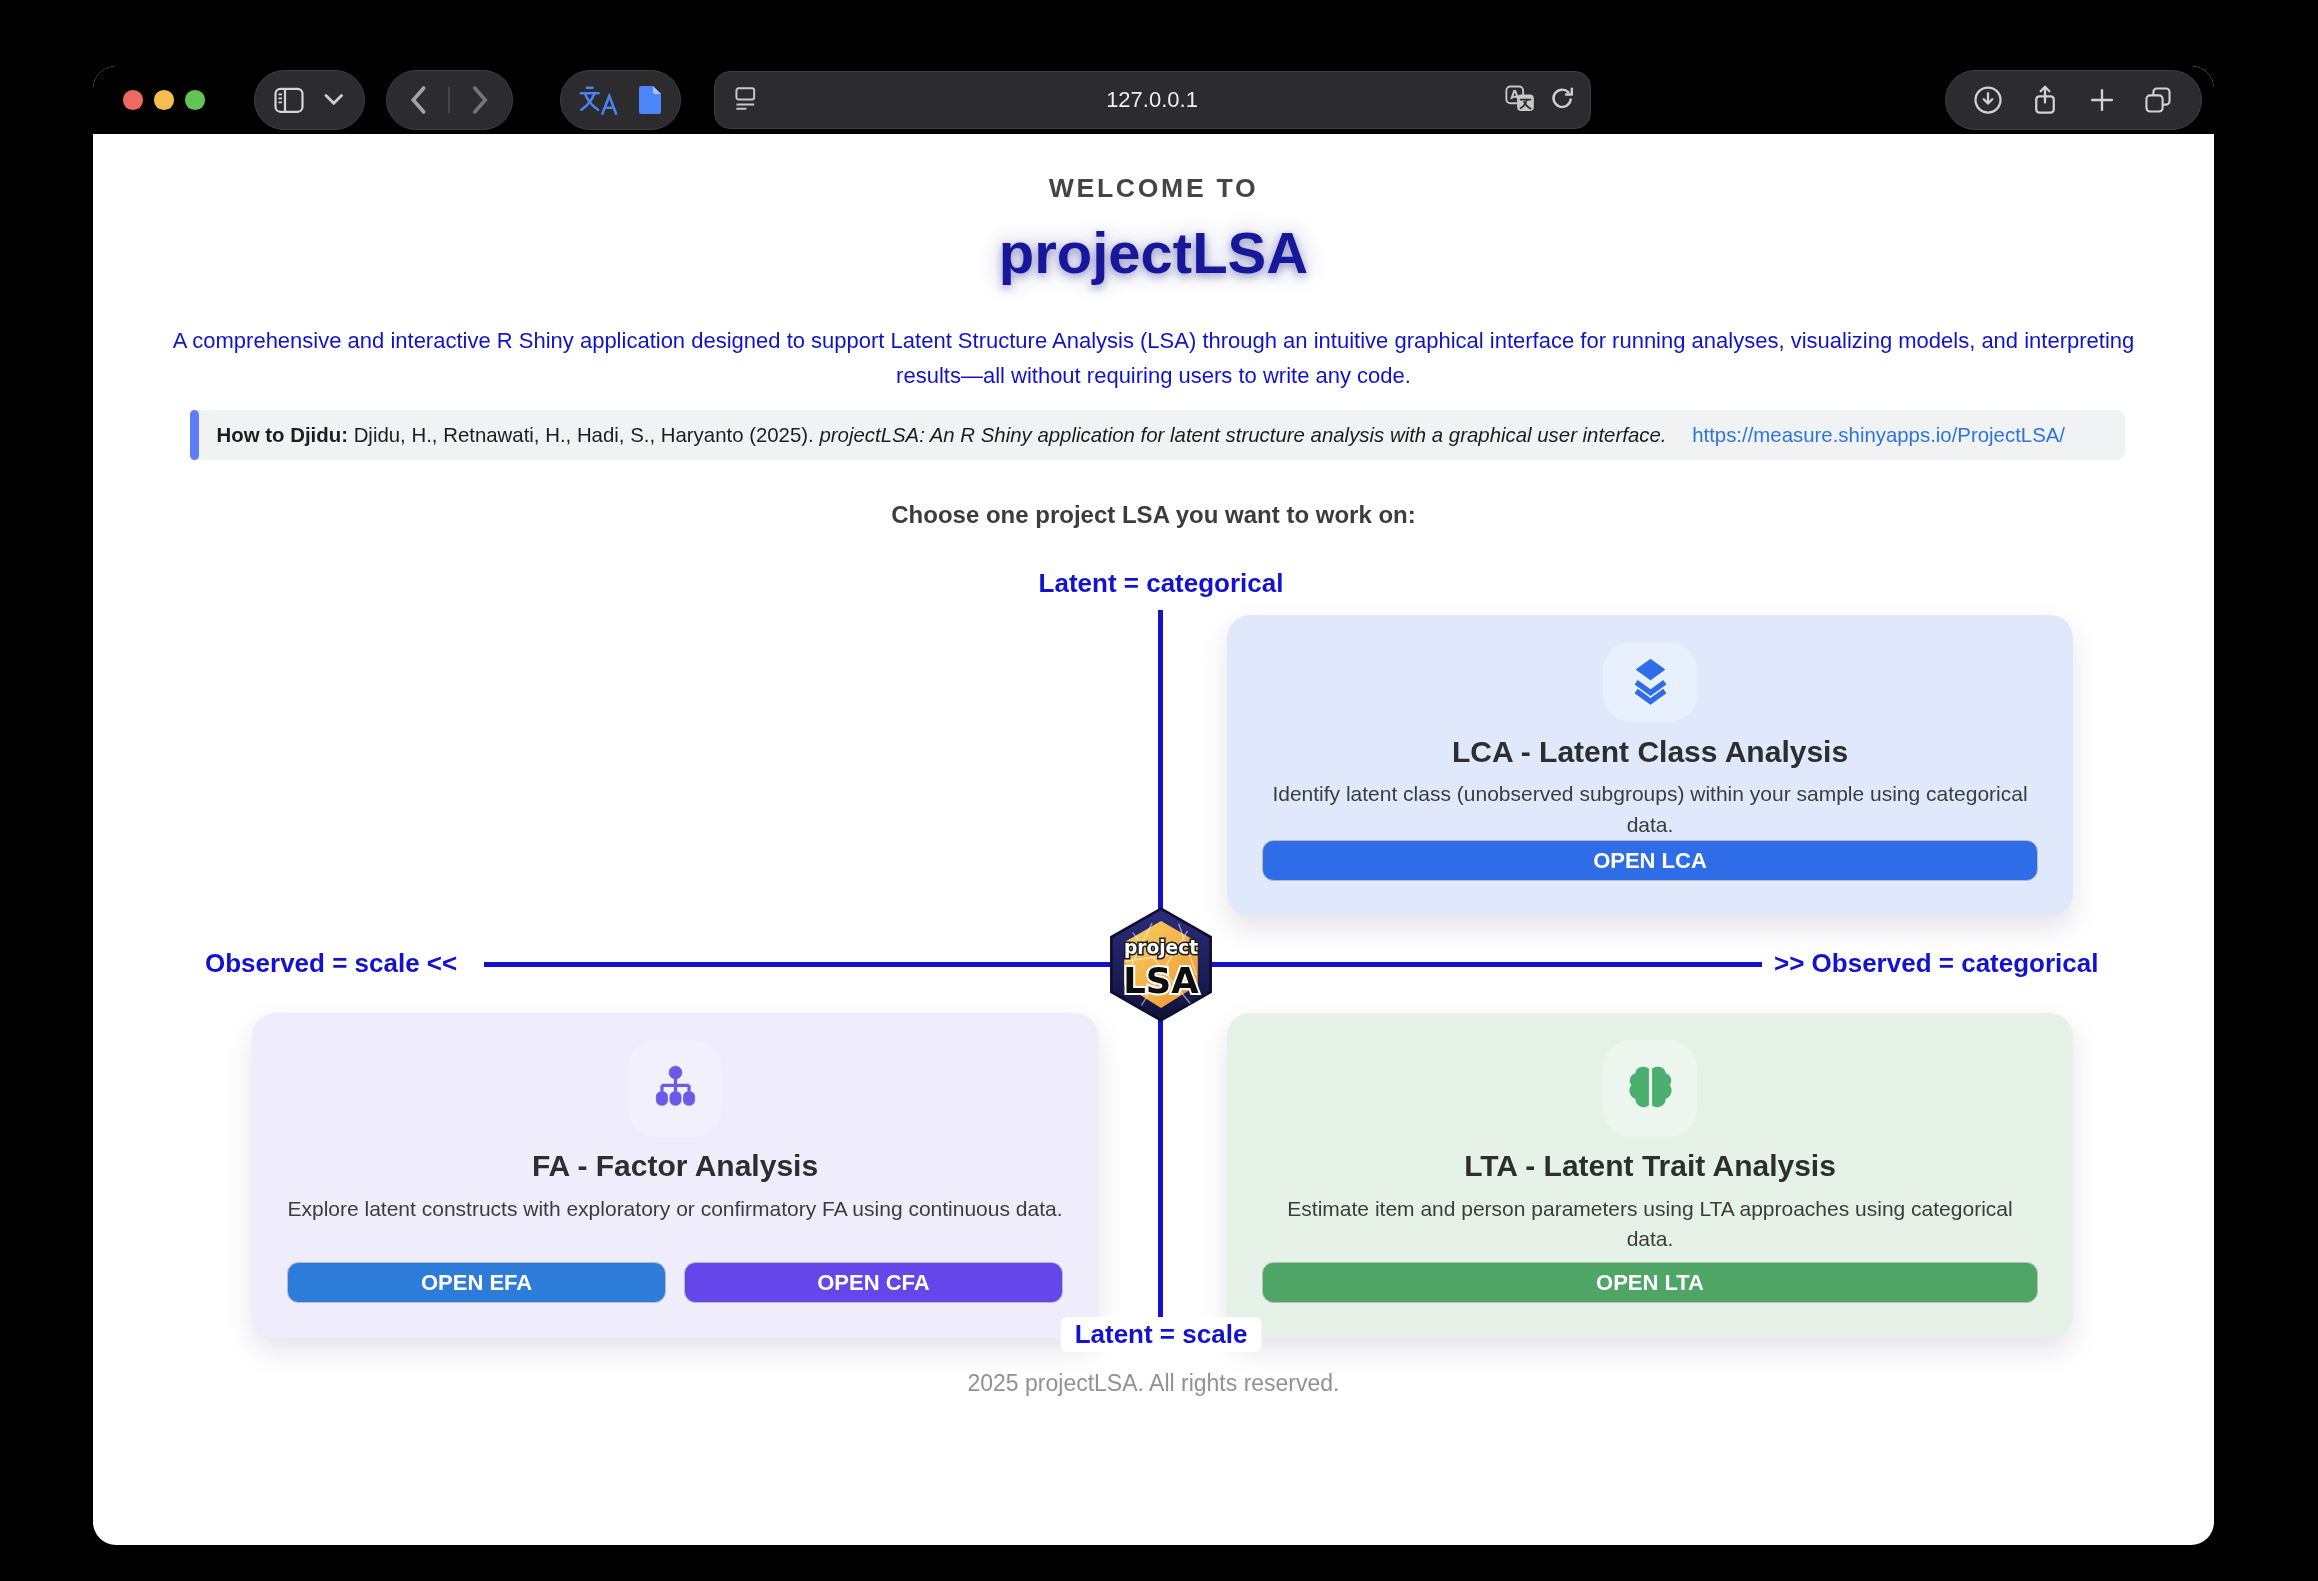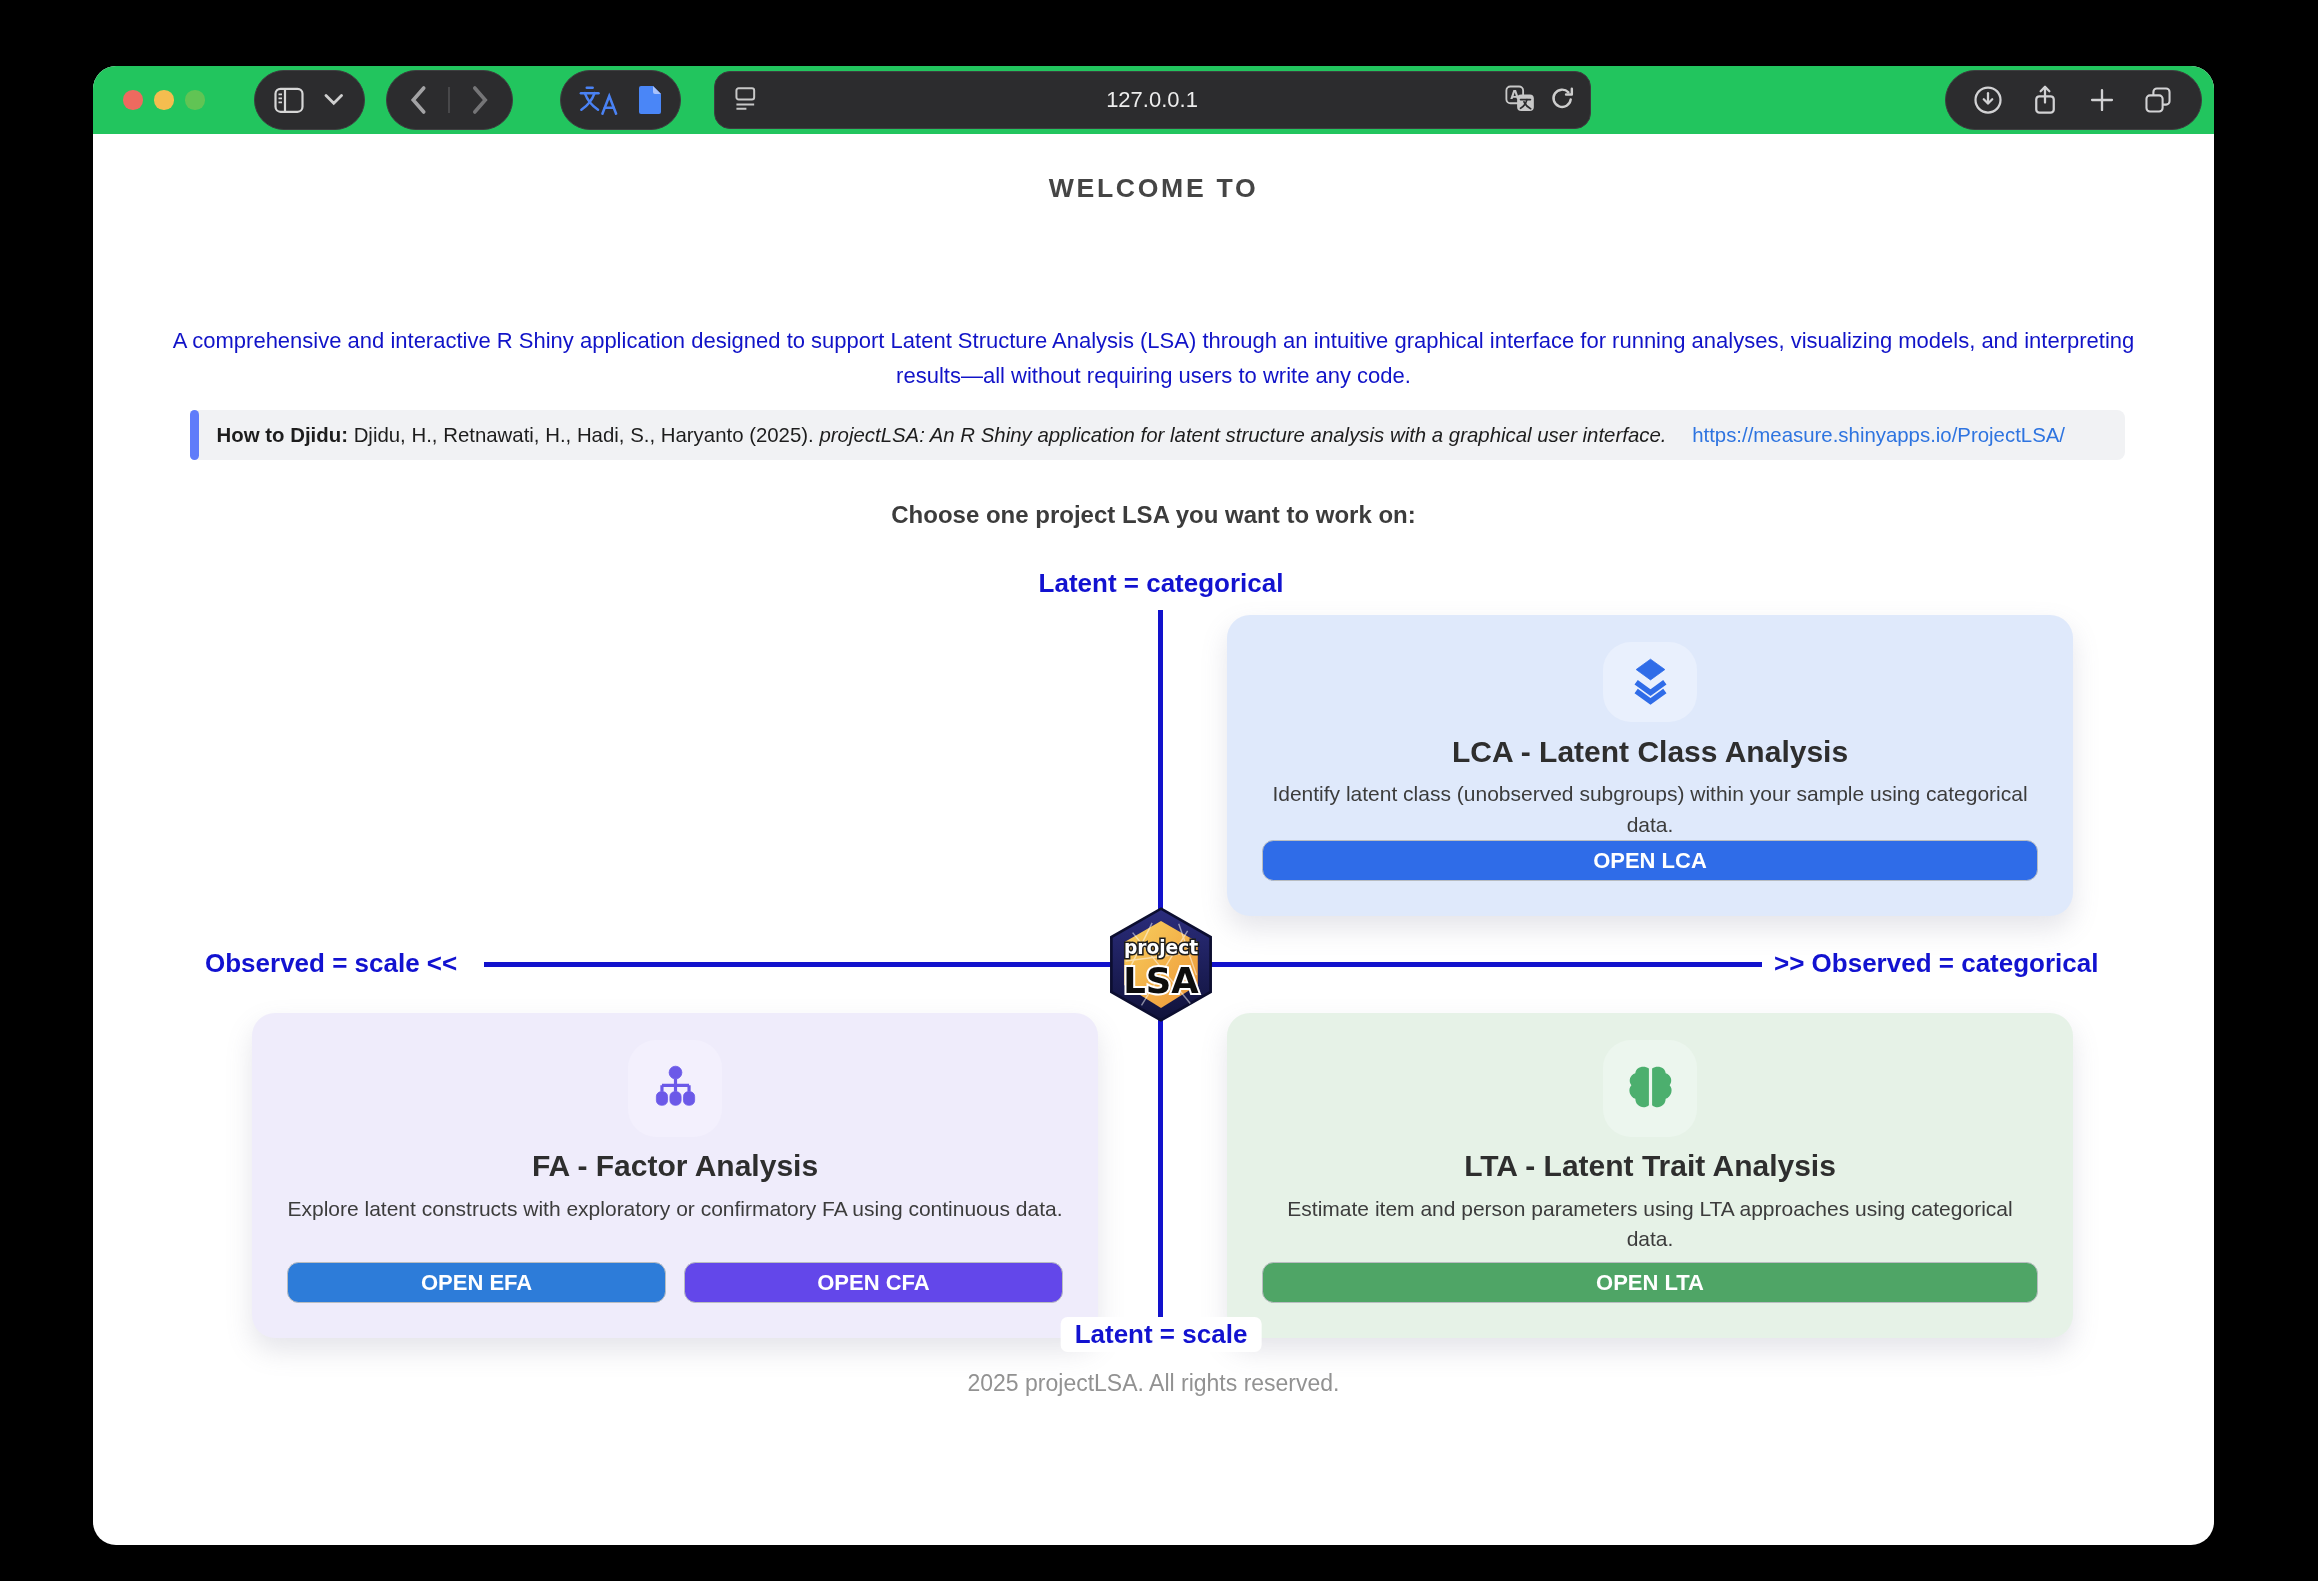--- a/index.html
+++ b/index.html
@@ -1,20 +1,20 @@
 <!DOCTYPE html>
 <html style="font-size:14px"><head>
 <meta charset="utf-8">
 <style>
   html,body{margin:0;padding:0;background:#000;width:2319px;height:1582px;
     font-family:"Liberation Sans","DejaVu Sans",sans-serif;-webkit-font-smoothing:antialiased;}
   .window{position:absolute;left:93px;top:66px;width:2121px;height:1479px;border-radius:23px;
     overflow:hidden;box-shadow:0 21px 62px rgba(0,0,0,.65);background:#fff;}
   
-  .toolbar{position:relative;height:68px;background:#22c55e;display:flex;align-items:center;}
+  .toolbar{position:relative;height:68px;background:#000000;display:flex;align-items:center;}
   .lights{display:flex;gap:11.5px;margin-left:30px;}
   .light{width:19.5px;height:19.5px;border-radius:50%;}
   .light.red{background:#ee6a5f}.light.yellow{background:#f5bd4f}.light.green{background:#61c454}
   .pill{height:60px;border-radius:30px;background:#2c2c2e;border:1.3px solid #3e3e40;
     display:flex;align-items:center;justify-content:space-evenly;box-sizing:border-box;}
   .pill.sidebar{margin-left:49px;width:111px;}
   .pill.nav{margin-left:21px;width:127px;}
   .pill.trans{margin-left:47px;width:121px;}
   .pill.rightcluster{margin-left:auto;margin-right:12.4px;width:257px;}
   .tbtn{background:none;border:none;padding:0;display:flex;align-items:center;justify-content:center;cursor:pointer;}
@@ -185,20 +185,21 @@
           <rect x="9" y="3" width="14" height="14" rx="3" fill="none" stroke="#d2d2d4" stroke-width="1.8"></rect>
           <rect x="3" y="9" width="14" height="14" rx="3" fill="#2c2c2e" stroke="#d2d2d4" stroke-width="1.8"></rect>
         </svg>
       </button>
     </div>
   </div>
 
   <div class="content">
 
     <div class="welcome">WELCOME TO</div>
+    <div class="sitetitle">projectLSA</div>
     <div class="intro">A comprehensive and interactive R Shiny application designed to support Latent Structure Analysis (LSA) through an intuitive graphical interface for running analyses, visualizing models, and interpreting results—all without requiring users to write any code.</div>
 
     <div class="citebox">
       <span class="b">How to Djidu:</span>&nbsp;
       <span>Djidu, H., Retnawati, H., Hadi, S., Haryanto (2025).</span>&nbsp;
       <span class="i">projectLSA: An R Shiny application for latent structure analysis with a graphical user interface.</span>&nbsp;
       <a href="#">https://measure.shinyapps.io/ProjectLSA/</a>
     </div>
 
     <div class="choose">Choose one project LSA you want to work on:</div>

